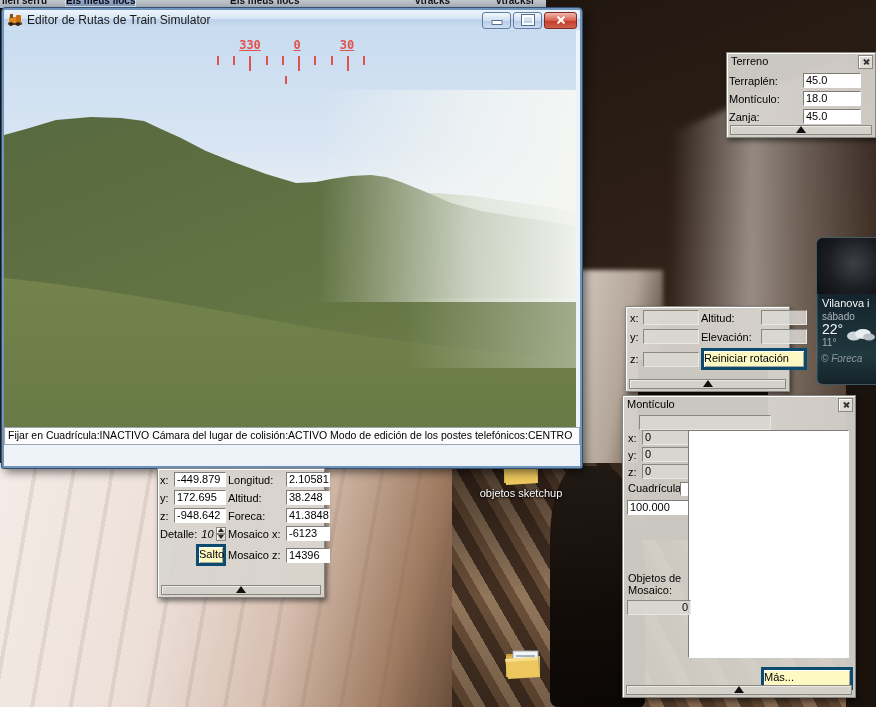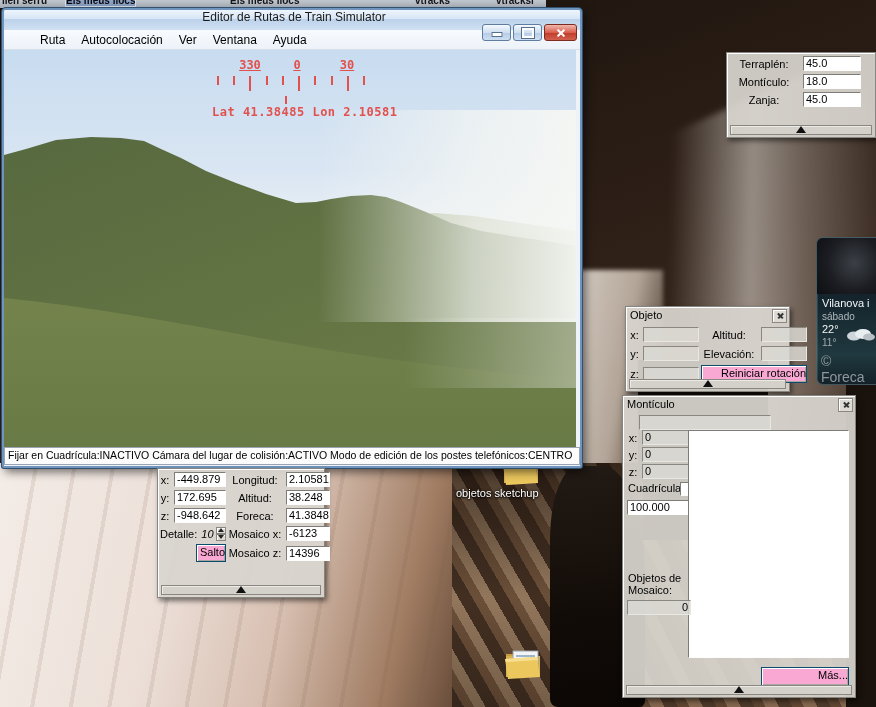--- a/index.html
+++ b/index.html
@@ -25,42 +25,42 @@
   .train-left-lines{left:0;top:463px;width:452px;height:244px;opacity:.25;
       background:repeating-linear-gradient(100deg,rgba(120,90,70,0) 0 34px,rgba(120,90,70,.5) 34px 38px);}
   .person{left:550px;top:466px;width:95px;height:241px;border-radius:30% 45% 6px 8px;
       background:linear-gradient(175deg,#221a14,#120c08 60%,#0b0705);filter:blur(.6px);}
   
   .top-strip{position:absolute;left:0;top:0;width:546px;height:8px;overflow:hidden;
       background:linear-gradient(#c0c6ce,#a9b0b9);}
   .top-strip span{position:absolute;top:-5px;font-size:10px;font-weight:bold;color:#15151a;white-space:nowrap;}
   .top-strip .sel{background:rgba(96,134,190,.5);outline:1px solid rgba(235,240,250,.7);color:#0a0a14;}
   
-  .folder-wrap{position:absolute;width:130px;}
+  .folder-wrap{position:absolute;width:130px;text-align:center;}
   .folder-wrap svg{display:block;margin:0 auto;}
   .folder-label{margin-top:1px;font-size:11px;color:#fff;text-shadow:0 1px 2px #000,0 0 3px #000;}
   
   .gadget{position:absolute;left:816px;top:237px;width:60px;height:146px;
       border-radius:7px 0 0 7px;border:1px solid rgba(130,165,175,.45);border-right:none;
       background:linear-gradient(#0d1620,#16262e 45%,#20383f 80%,#142228);overflow:hidden;
       box-shadow:inset 1px 1px 0 rgba(255,255,255,.12);color:#dfe7ea;}
   .gadget-img{height:56px;background:radial-gradient(circle at 62% 45%,#3c4046 0%,#1b1d22 55%,#0d0f12 100%);}
   .g-city{padding:3px 0 0 5px;font-size:11px;color:#f2f6f8;white-space:nowrap;}
   .g-day{padding:2px 0 0 5px;font-size:10px;color:#aeb9bd;}
   .g-temps{position:relative;padding:1px 0 0 5px;line-height:13px;}
-  .g-hi{font-size:11px;color:#f4f7f8;}
+  .g-hi{font-size:14px;color:#f4f7f8;}
   .g-lo{font-size:10px;color:#9fabaf;}
   .g-cloud{position:absolute;right:2px;top:4px;}
-  .g-credit{padding:4px 0 0 4px;font-size:14px;color:#8d989c;}
+  .g-credit{padding:4px 0 0 4px;font-size:10px;color:#8d989c;font-style:italic;}
   
   .mainwin{position:absolute;left:2px;top:8px;width:576px;height:456px;
       border:2px solid #6f94bd;border-radius:4px 4px 2px 2px;background:#eef3fa;
       box-shadow:0 0 0 1px #33506f,3px 4px 10px rgba(0,0,0,.55);}
   .titlebar{height:20px;display:flex;align-items:center;padding:0 3px;border-radius:2px 2px 0 0;
-      background:linear-gradient(#eef5fd,#d6e5f5 45%,#bcd2ea 46%,#cfe0f2);flex-direction:column;}
+      background:linear-gradient(#eef5fd,#d6e5f5 45%,#bcd2ea 46%,#cfe0f2);}
   .title-text{margin-left:4px;font-size:12px;color:#1a1a1a;white-space:nowrap;}
   .win-btns{margin-left:auto;display:flex;gap:2px;}
   .win-btn{position:relative;width:27px;height:15px;border:1px solid #5e7da1;border-radius:3px;
       background:linear-gradient(#f4f9fe,#cfdff0 50%,#b6cce6 51%,#cddef1);}
   .win-btn.close{width:31px;background:linear-gradient(#f0b8ae,#d95f4e 50%,#c03a28 51%,#d2604e);border-color:#7e2a1e;}
   .glyph-min{position:absolute;left:50%;bottom:3px;transform:translateX(-50%);width:9px;height:3px;background:#fff;border:1px solid #55708f;}
   .glyph-max{position:absolute;left:50%;top:50%;transform:translate(-50%,-50%);width:8px;height:6px;border:2px solid #fff;outline:1px solid #55708f;}
   .glyph-x{position:absolute;left:50%;top:50%;width:0;height:0;}
   .glyph-x::before,.glyph-x::after{content:"";position:absolute;left:-5px;top:-1px;width:10px;height:2px;background:#fff;border-radius:1px;}
   .glyph-x::before{transform:rotate(45deg);}
@@ -88,23 +88,23 @@
   .pal-close{position:absolute;right:2px;top:2px;width:13px;height:12px;background:#dedbd5;
       border:1px solid #8a8781;box-shadow:inset 1px 1px 0 #fff;}
   .pal-close .px{position:absolute;left:50%;top:50%;width:0;height:0;}
   .pal-close .px::before,.pal-close .px::after{content:"";position:absolute;left:-3px;top:-1px;width:7px;height:1.5px;background:#333;}
   .pal-close .px::before{transform:rotate(45deg);}
   .pal-close .px::after{transform:rotate(-45deg);}
   .fld{background:#fff;border:1px solid;border-color:#7e7c77 #fdfdfd #fdfdfd #7e7c77;
       height:13px;line-height:13px;padding:0 2px;overflow:hidden;white-space:nowrap;}
   .fldg{background:rgba(219,216,210,.85);border:1px solid;border-color:#8a8781 #e9e7e2 #e9e7e2 #8a8781;
       height:13px;line-height:13px;padding:0 2px;overflow:hidden;white-space:nowrap;}
-  .lbl{text-align:center;padding-right:2px;white-space:nowrap;}
-  .btn{background:#f9a8d4;border:1px solid #0c4a6e;box-shadow:inset 1px 1px 0 #fff,inset -1px -1px 0 #a9a69f;
-      text-align:right;line-height:15px;}
+  .lbl{text-align:left;padding-right:2px;white-space:nowrap;}
+  .btn{background:#fef9c3;border:3px solid #0c4a6e;box-shadow:inset 1px 1px 0 #fff,inset -1px -1px 0 #a9a69f;
+      text-align:left;line-height:15px;}
   .collapse{position:absolute;left:3px;right:3px;bottom:2px;height:8px;background:#d4d1cb;
       border:1px solid #8a8781;box-shadow:inset 1px 1px 0 #eceae6;}
   .tri{position:absolute;left:50%;bottom:1px;transform:translateX(-50%);width:0;height:0;
       border-left:5px solid transparent;border-right:5px solid transparent;border-bottom:7px solid #111;}
   
   .t-grid{display:grid;grid-template-columns:72px 58px;gap:3px 2px;align-items:center;padding:3px 6px 0 2px;}
   
   .o-grid{display:grid;grid-template-columns:11px 56px 58px 46px;gap:4px 2px;align-items:center;padding:3px 4px 0 4px;}
   .span2{grid-column:3/5;}
   
@@ -205,27 +205,20 @@
             <span class="glyph-min"></span>
           </div>
         <div class="win-btn">
             <span class="glyph-max"></span>
           </div>
         <div class="win-btn close">
             <span class="glyph-x"></span>
           </div>
       </div>
     </div>
-    <div class="menubar">
-      <span class="menu-item">Ruta</span>
-      <span class="menu-item">Autocolocación</span>
-      <span class="menu-item">Ver</span>
-      <span class="menu-item">Ventana</span>
-      <span class="menu-item">Ayuda</span>
-    </div>
 
     <div class="viewport">
       <svg width="572" height="397" viewBox="0 0 572 397">
         <defs>
           <linearGradient id="sky" x1="0" y1="0" x2="0" y2="1">
             <stop offset="0" stop-color="#c8dcf0"></stop>
             <stop offset="0.35" stop-color="#dce7f3"></stop>
             <stop offset="0.62" stop-color="#eef2f0"></stop>
             <stop offset="1" stop-color="#f4f5f1"></stop>
           </linearGradient>
@@ -274,48 +267,47 @@
           <span class="tick tall"></span>
           <span class="tick"></span>
           <span class="tick"></span>
           <span class="tick tall"></span>
           <span class="tick"></span>
           <span class="tick"></span>
           <span class="tick tall"></span>
           <span class="tick"></span>
         </div>
         <span class="c-marker"></span>
-        <div class="c-latlon">Lat 41.38485 Lon 2.10581</div>
       </div>
     </div>
 
     <div class="statusbar">Fijar en Cuadrícula:INACTIVO Cámara del lugar de colisión:ACTIVO Modo de edición de los postes telefónicos:CENTRO</div>
   </div>
 
   <div class="palette" style="left:726px;top:52px;width:148px;height:84px;">
+    <div class="pal-title">
+      <span>Terreno</span>
+      <div class="pal-close">
+          <span class="px"></span>
+        </div>
+    </div>
     <div class="t-grid">
       <span class="lbl">Terraplén:</span>
       <div class="fld">45.0</div>
       <span class="lbl">Montículo:</span>
       <div class="fld">18.0</div>
       <span class="lbl">Zanja:</span>
       <div class="fld">45.0</div>
     </div>
     <div class="collapse">
         <span class="tri"></span>
       </div>
   </div>
 
   <div class="palette" style="left:625px;top:306px;width:163px;height:84px;">
-    <div class="pal-title">
-      <span>Objeto</span>
-      <div class="pal-close">
-          <span class="px"></span>
-        </div>
-    </div>
     <div class="o-grid">
       <span class="lbl">x:</span>
       <div class="fldg"></div>
       <span class="lbl">Altitud:</span>
       <div class="fldg"></div>
       <span class="lbl">y:</span>
       <div class="fldg"></div>
       <span class="lbl">Elevación:</span>
       <div class="fldg"></div>
       <span class="lbl">z:</span>

